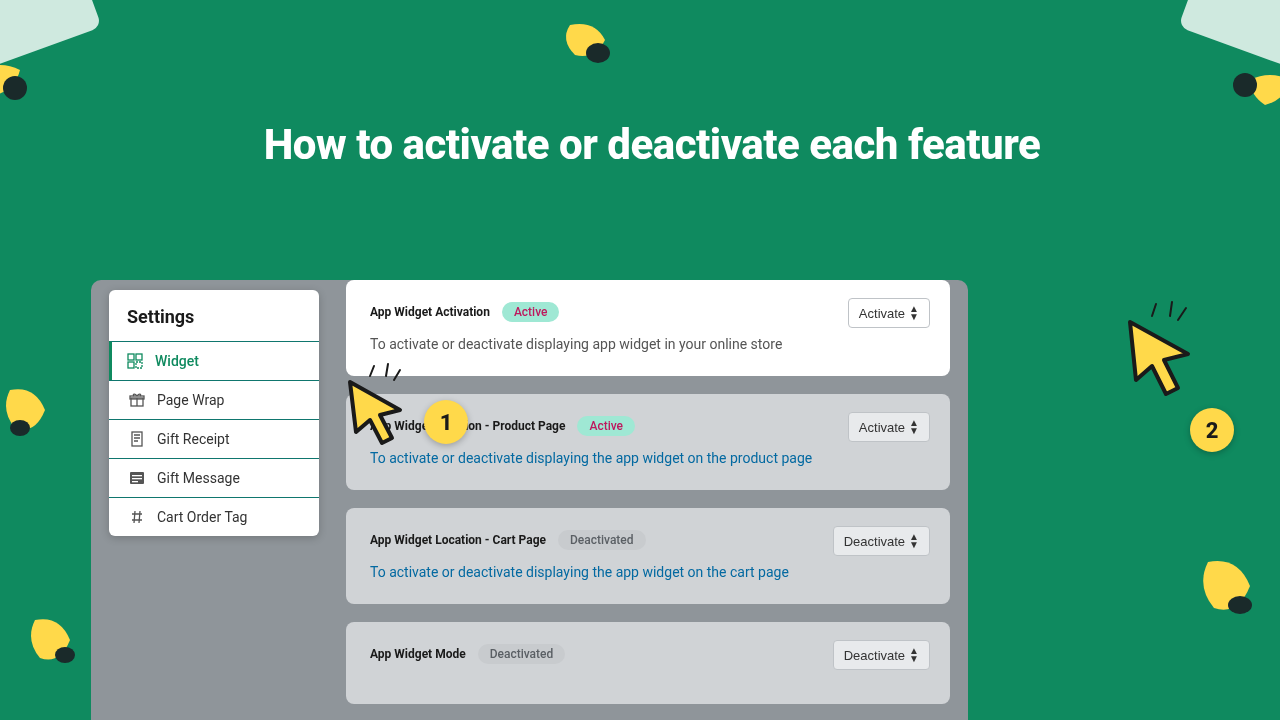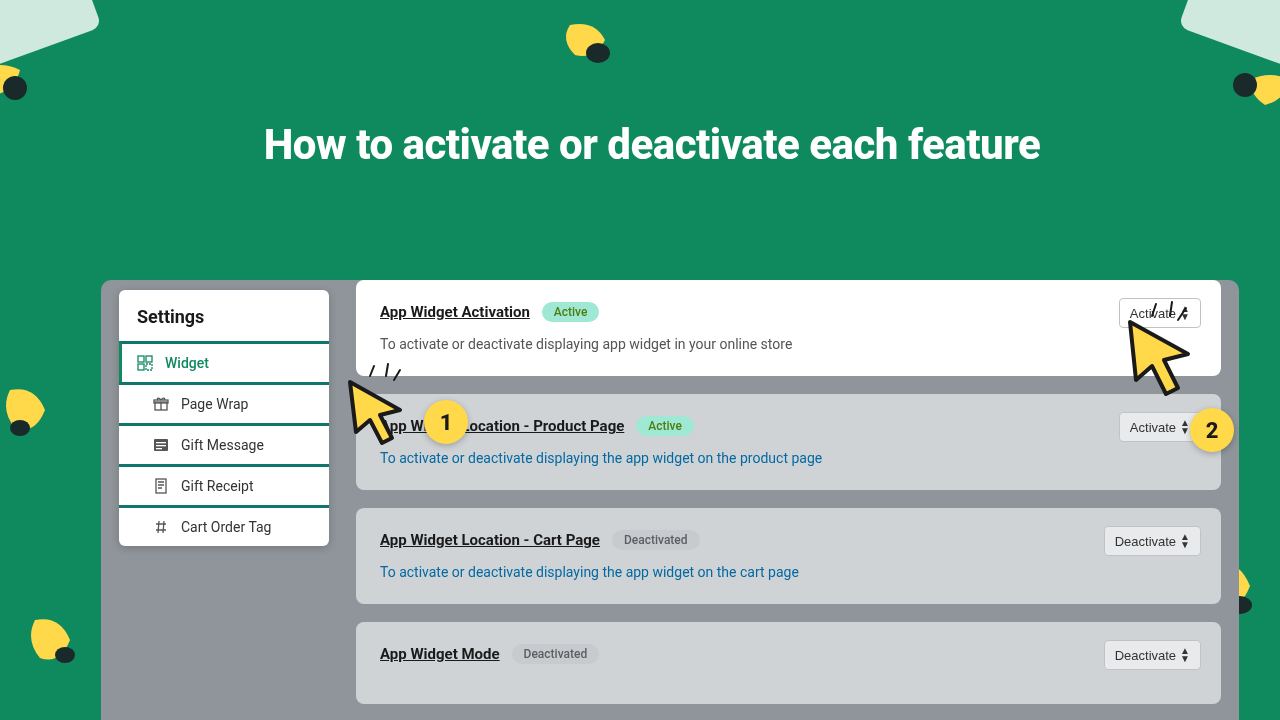--- a/index.html
+++ b/index.html
@@ -17,23 +17,23 @@
     text-align: center;
     color: #fff;
     font-size: 42px;
     font-weight: 800;
     letter-spacing: -0.5px;
     padding-left: 24px;
   }
 
   .panel {
     position: absolute;
-    left: 101px;
+    left: 91px;
     top: 280px;
-    width: 1138px;
+    width: 877px;
     height: 440px;
     background: #8f959a;
     border-radius: 10px 10px 0 0;
     padding: 0;
   }
 
   
   .sidebar {
     position: absolute;
     left: 18px;
@@ -47,22 +47,22 @@
   .sidebar-title {
     padding: 16px 18px 14px;
     font-size: 18px;
     font-weight: 700;
     color: #1a1a1a;
   }
   .sidebar-item {
     display: flex;
     align-items: flex-start;
     gap: 12px;
-    padding: 11px 34px;
-    border-top: 3px solid #0f766e;
+    padding: 11px 20px;
+    border-top: 1px solid #0f766e;
     font-size: 14px;
     color: #333;
     cursor: pointer;
   }
   .sidebar-item.active {
     color: #0f8a5f;
     border-left: 3px solid #0f8a5f;
     padding-left: 15px;
     font-weight: 500;
   }
@@ -81,29 +81,29 @@
   .card {
     background: #d0d3d6;
     border-radius: 8px;
     margin-top: 18px;
     padding: 22px 24px 24px;
     position: relative;
   }
   .card:first-child { margin-top: 0; }
   .card.highlight { background: #fff; margin-top: 0; }
   .card-head { display: flex; align-items: center; gap: 12px; }
-  .card-title { font-size: 15px; font-weight: 700; color: #1a1a1a; text-decoration: underline; }
+  .card-title { font-size: 12px; font-weight: 700; color: #1a1a1a; }
   .badge {
     display: inline-block;
     padding: 3px 12px;
     border-radius: 12px;
     font-size: 12px;
     font-weight: 500;
   }
-  .badge.active { background: #9fe8d4; color: #4d7c0f; }
+  .badge.active { background: #9fe8d4; color: #be185d; }
   .badge.inactive { background: #c8cbce; color: #5a5f64; }
   .card-desc { margin-top: 14px; font-size: 14px; color: #0369a1; }
   .card.highlight .card-desc { color: #555; }
   .action-btn {
     position: absolute;
     right: 20px;
     top: 18px;
     background: #fff;
     border: 1px solid #bfc3c7;
     border-radius: 4px;
@@ -199,40 +199,40 @@
             <line x1="8" y1="6" x2="8" y2="14"></line>
             <rect x="1" y="4" width="14" height="3"></rect>
             <path d="M8 4 C6 1 3 2 5 4 M8 4 C10 1 13 2 11 4"></path>
           </svg>
       </span>
       <span>Page Wrap</span>
     </div>
 
     <div class="sidebar-item">
       <span class="icon">
+        <svg viewBox="0 0 16 16" fill="none" stroke="#555" stroke-width="1.3">
+            <rect x="3" y="1" width="10" height="14"></rect>
+            <line x1="5" y1="4" x2="11" y2="4"></line>
+            <line x1="5" y1="7" x2="11" y2="7"></line>
+            <line x1="5" y1="10" x2="9" y2="10"></line>
+          </svg>
+      </span>
+      <span>Gift Receipt</span>
+    </div>
+
+    <div class="sidebar-item">
+      <span class="icon">
         <svg viewBox="0 0 16 16" fill="#555">
             <rect x="1" y="2" width="14" height="12" rx="1" fill="#555"></rect>
             <rect x="3" y="5" width="10" height="1.3" fill="#fff"></rect>
             <rect x="3" y="8" width="10" height="1.3" fill="#fff"></rect>
             <rect x="3" y="11" width="6" height="1.3" fill="#fff"></rect>
           </svg>
       </span>
       <span>Gift Message</span>
-    </div>
-
-    <div class="sidebar-item">
-      <span class="icon">
-        <svg viewBox="0 0 16 16" fill="none" stroke="#555" stroke-width="1.3">
-            <rect x="3" y="1" width="10" height="14"></rect>
-            <line x1="5" y1="4" x2="11" y2="4"></line>
-            <line x1="5" y1="7" x2="11" y2="7"></line>
-            <line x1="5" y1="10" x2="9" y2="10"></line>
-          </svg>
-      </span>
-      <span>Gift Receipt</span>
     </div>
 
     <div class="sidebar-item">
       <span class="icon">
         <svg viewBox="0 0 16 16" fill="none" stroke="#555" stroke-width="1.3">
             <line x1="3" y1="5" x2="13" y2="5"></line>
             <line x1="3" y1="11" x2="13" y2="11"></line>
             <line x1="6" y1="2" x2="5" y2="14"></line>
             <line x1="11" y1="2" x2="10" y2="14"></line>
           </svg>

